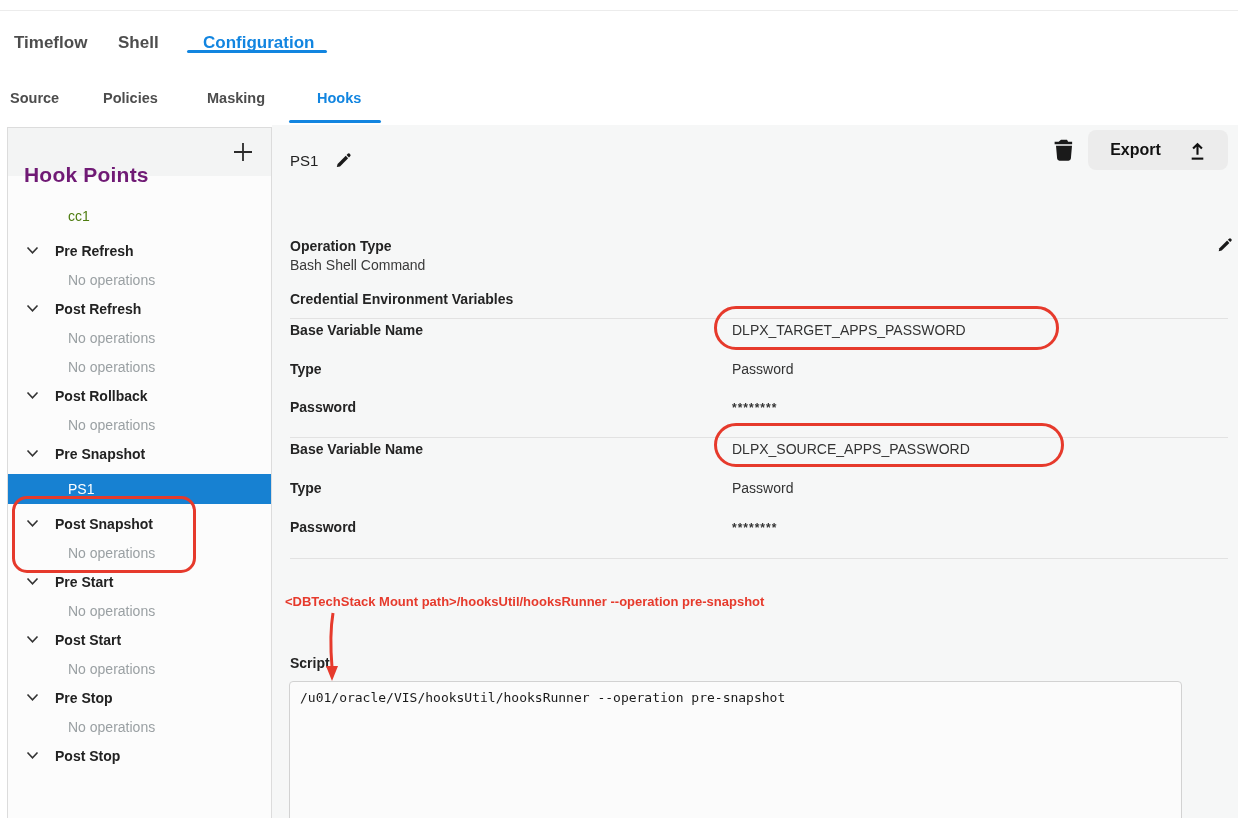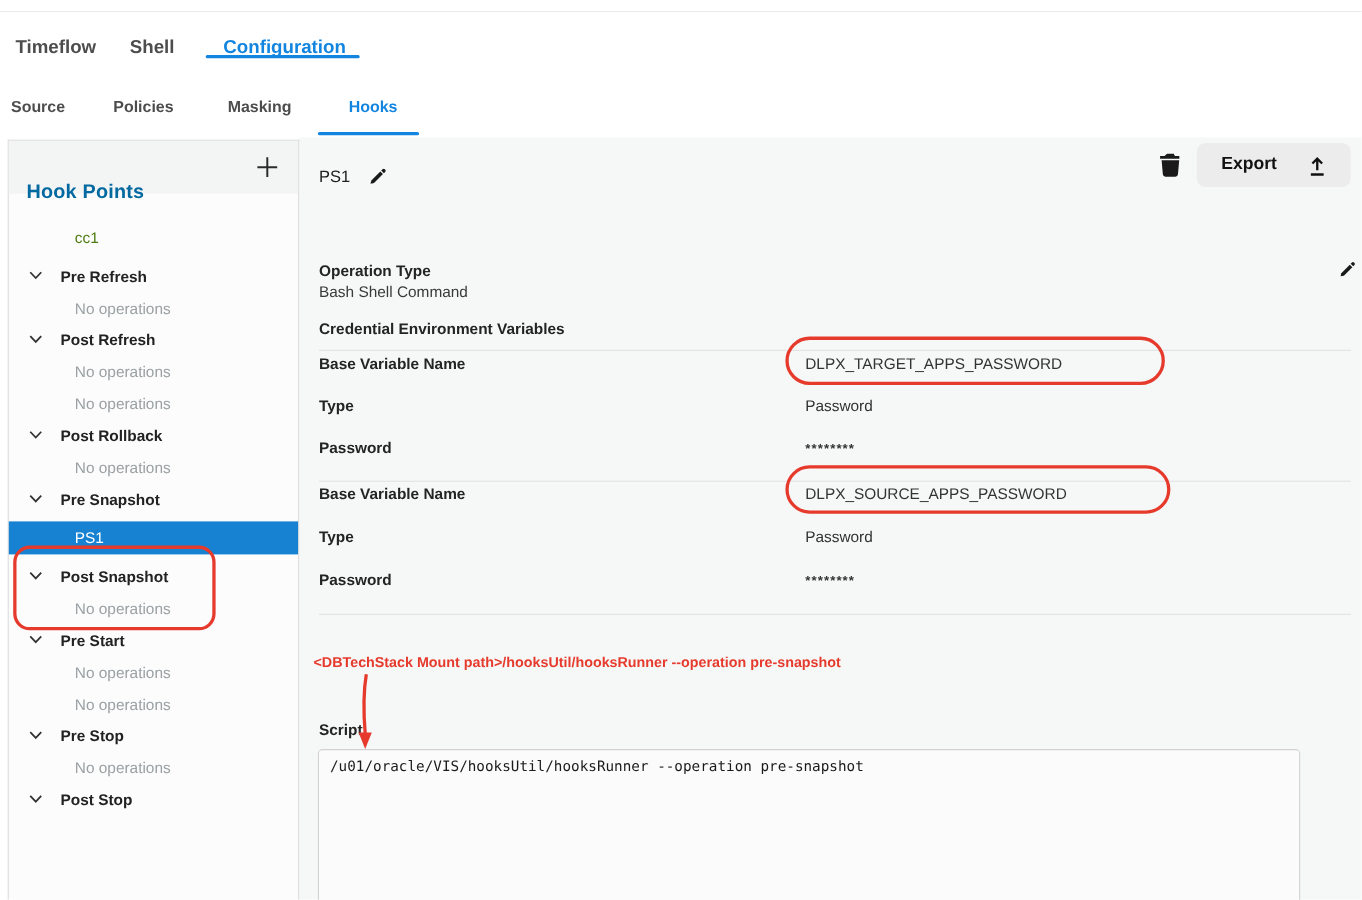--- a/index.html
+++ b/index.html
@@ -33,21 +33,21 @@
 
   
   .sidebar{
     position:absolute;left:7px;top:127px;width:265px;height:691px;
     background:#fcfcfc;border:1px solid #dcdcdc;border-bottom:none;
   }
   .sidebar-header{
     height:48px;background:#f3f4f4;display:flex;align-items:center;
     justify-content:space-between;padding:0 16px;
   }
-  .sidebar-title{font-size:18px;font-weight:bold;color:#0369a1;letter-spacing:.2px;margin-top:45px;}
+  .sidebar-title{font-size:21px;font-weight:bold;color:#701a75;letter-spacing:.2px;margin-top:45px;}
   .plus-btn{width:24px;height:24px;display:flex;align-items:center;justify-content:center;cursor:pointer;}
   .tree{padding-top:19px;}
   .row{display:flex;align-items:center;font-size:14px;}
   .row.group{height:29px;padding-left:18px;gap:16px;font-weight:bold;color:#222;cursor:pointer;}
   .row.group .chev{display:flex;align-items:center;}
   .row.child{height:41px;padding-left:60px;color:#4d7c0f;cursor:pointer;}
   .row.empty{height:29px;padding-left:60px;color:#9aa0a3;}
   .row.selected-wrap{height:41px;padding:0;cursor:pointer;}
   .selected-bg{
     height:30px;width:100%;background:var(--selection-blue);color:#fff;
@@ -189,20 +189,28 @@
           <span class="chev">
             <svg width="13" height="9" viewBox="0 0 13 9">
               <path d="M1.5 1.5 L6.5 6.8 L11.5 1.5" stroke="#333" stroke-width="1.6" fill="none"></path>
             </svg>
           </span>
           <span>Pre Start</span>
         </div>
       <div class="row empty">
           <span>No operations</span>
         </div>
+      <div class="row group">
+          <span class="chev">
+            <svg width="13" height="9" viewBox="0 0 13 9">
+              <path d="M1.5 1.5 L6.5 6.8 L11.5 1.5" stroke="#333" stroke-width="1.6" fill="none"></path>
+            </svg>
+          </span>
+          <span>Post Start</span>
+        </div>
       <div class="row empty">
           <span>No operations</span>
         </div>
       <div class="row group">
           <span class="chev">
             <svg width="13" height="9" viewBox="0 0 13 9">
               <path d="M1.5 1.5 L6.5 6.8 L11.5 1.5" stroke="#333" stroke-width="1.6" fill="none"></path>
             </svg>
           </span>
           <span>Pre Stop</span>

